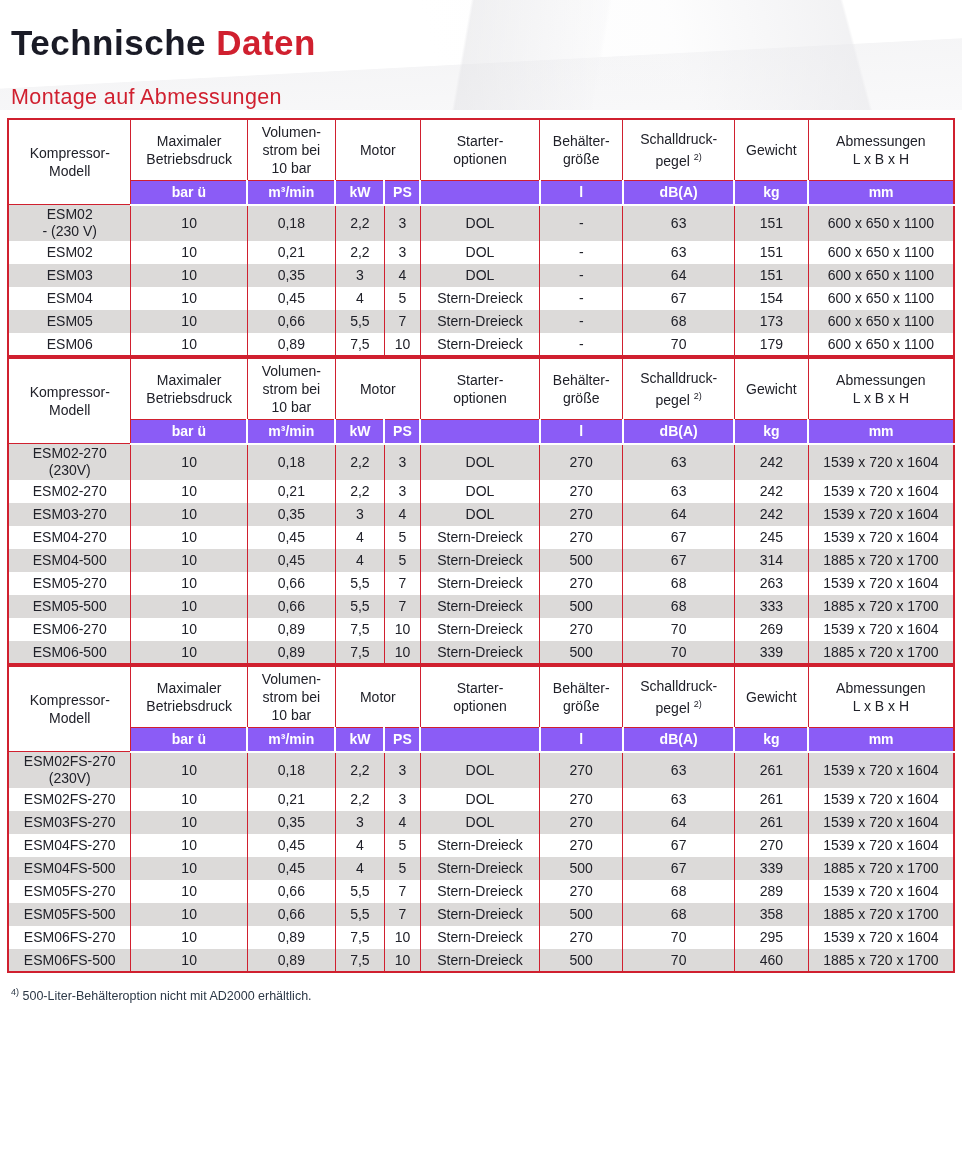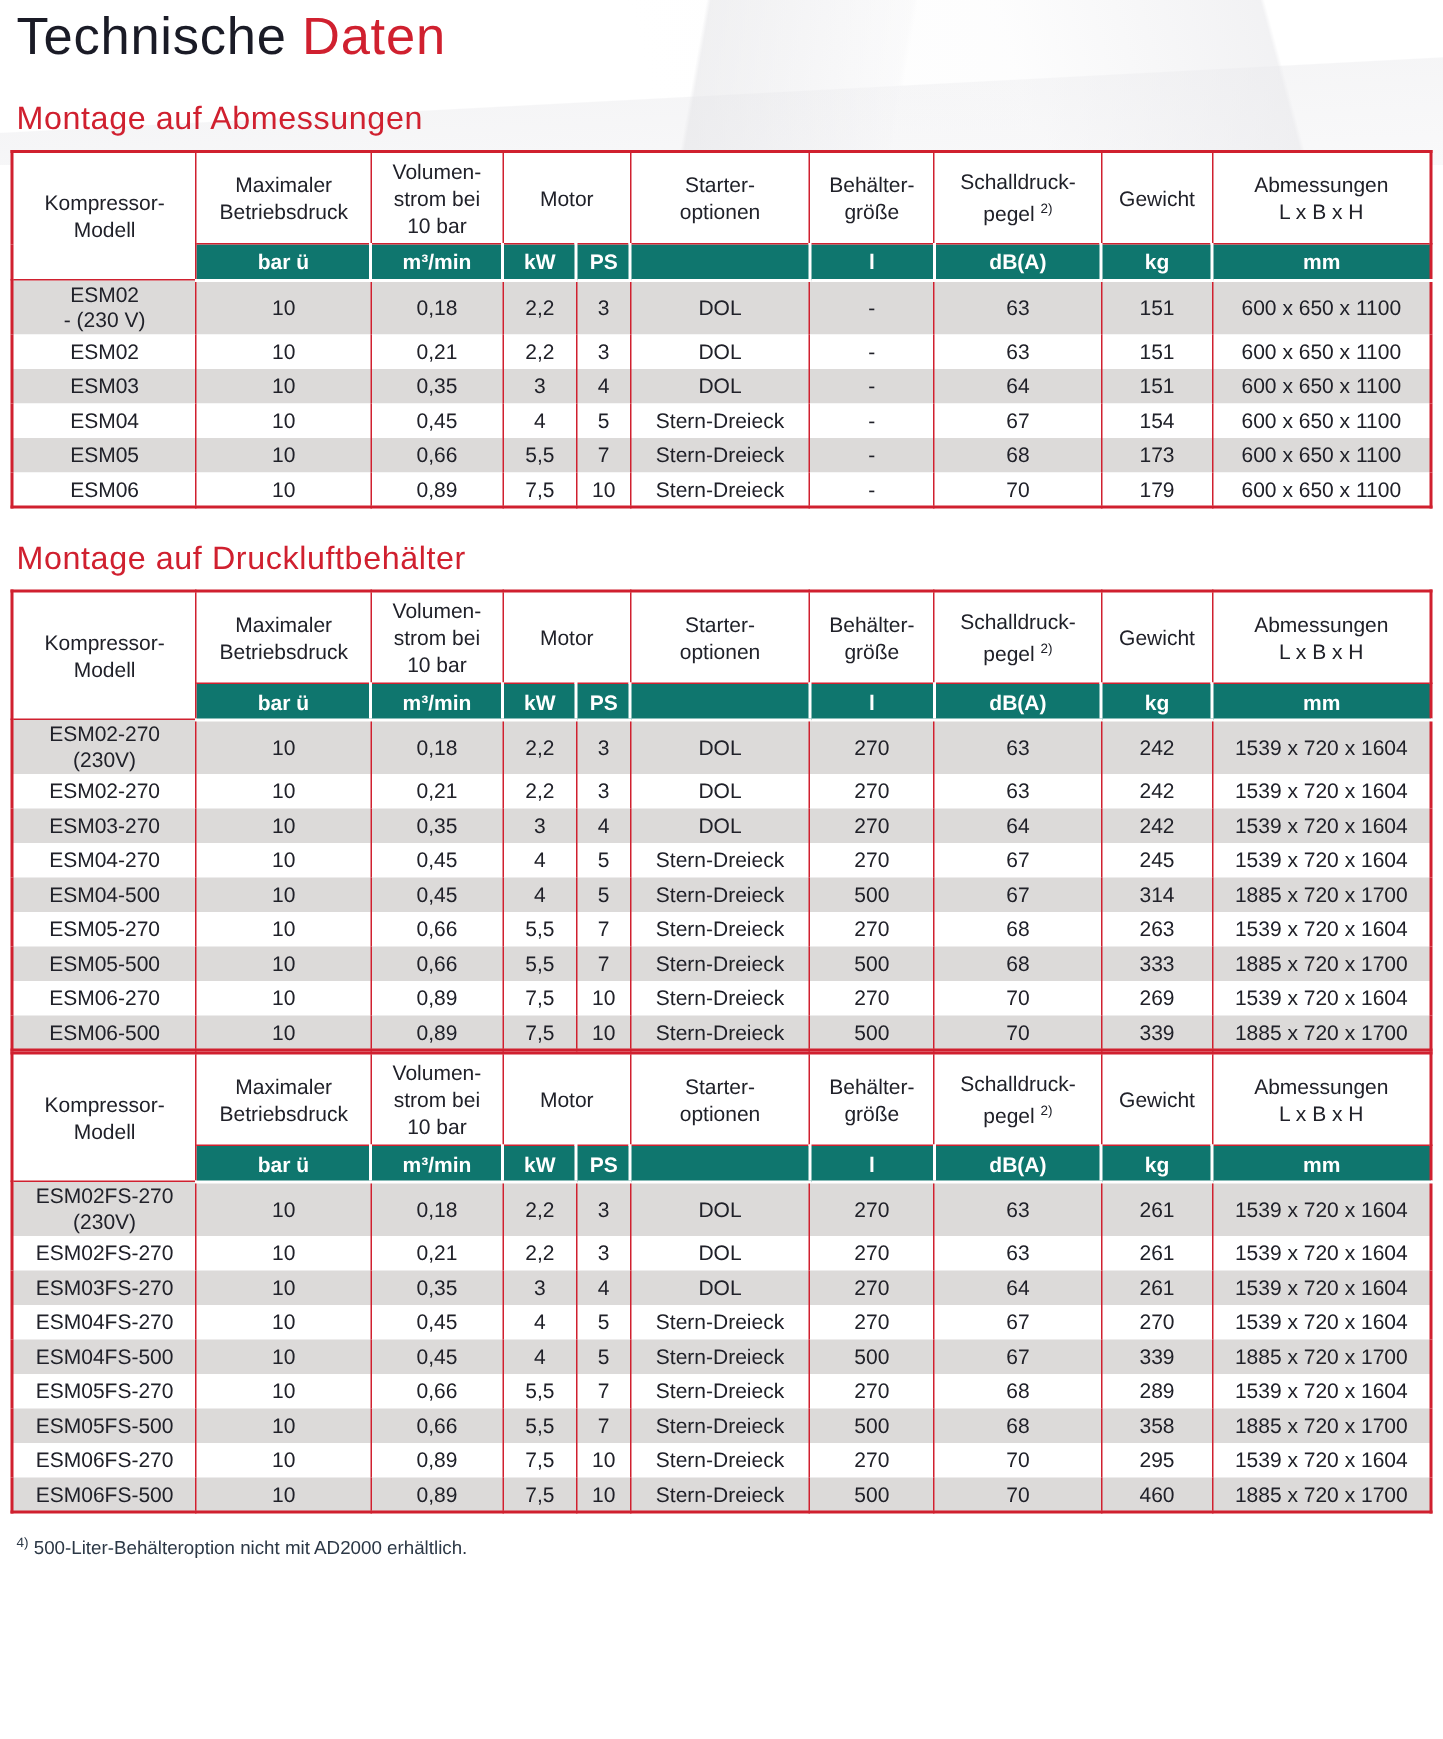--- a/index.html
+++ b/index.html
@@ -16,22 +16,22 @@
     position: absolute; top: 0; left: 0; right: 0; height: 110px;
     background:
       linear-gradient(100deg, rgba(255,255,255,0) 48%, rgba(228,228,231,0.55) 48.3%, rgba(244,244,246,0.35) 62%, rgba(255,255,255,0) 62.4%),
       linear-gradient(255deg, rgba(255,255,255,0) 12%, rgba(233,233,236,0.6) 12.3%, rgba(248,248,249,0.3) 30%, rgba(255,255,255,0) 55%),
       linear-gradient(177deg, rgba(255,255,255,0) 55%, rgba(240,240,242,0.65) 55.5%, rgba(243,243,245,0.5) 100%);
     pointer-events: none;
   }
   .page { position: absolute; inset: 0; padding: 0 7px; }
 
   h1.page-title {
-    margin: 0 0 0 4px; padding-top: 4px;
-    font-size: 35px; font-weight: 400; letter-spacing: 0.5px;
+    margin: 0 0 0 4px; padding-top: 22px;
+    font-size: 35px; font-weight: 700; letter-spacing: 0.5px;
     color: #1a1b26; line-height: 42px;
   }
   h1.page-title .accent { color: #d0202f; }
 
   h2.section-title {
     margin: 15px 0 8px 4px;
     font-size: 21.5px; font-weight: 400; letter-spacing: 0.4px;
     color: #d0202f; line-height: 25px;
   }
   h2.section-title sup { font-size: 13px; }
@@ -51,21 +51,21 @@
     background: #ffffff;
     font-weight: 400;
     color: #202129;
     border: 1.5px solid #d0202f;
     height: 60px;
     padding: 3px 2px;
     line-height: 18px;
   }
   tr.row-main th sup { font-size: 9px; }
   tr.row-units th {
-    background: #0f766e;
+    background: #8b5cf6;
     color: #ffffff;
     font-weight: 700;
     height: 24px;
     padding: 1px 2px;
     border-left: 2px solid #ffffff;
     border-bottom: 2px solid #ffffff;
     border-top: 1px solid #d0202f;
   }
   tr.row-units th:first-child { border-left: 1.5px solid #d0202f; }
   table.spec td {
@@ -212,21 +212,20 @@
           <td>10</td>
           <td>Stern-Dreieck</td>
           <td>-</td>
           <td>70</td>
           <td>179</td>
           <td>600 x 650 x 1100</td>
         </tr>
       </tbody>
   </table>
 
-  <h2 class="section-title"><span>Montage auf Druckluftbehälter</span><sup></sup></h2>
   <table class="spec">
     <colgroup>
       <col style="width:13.0%">
         <col style="width:12.3%">
         <col style="width:9.3%">
         <col style="width:5.2%">
         <col style="width:3.8%">
       <col style="width:12.6%">
         <col style="width:8.8%">
         <col style="width:11.8%">

